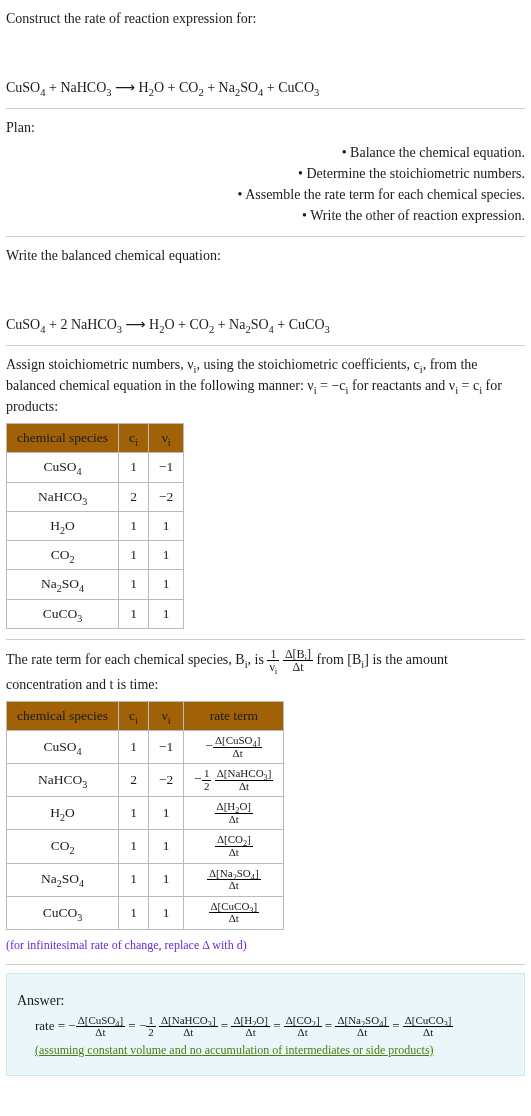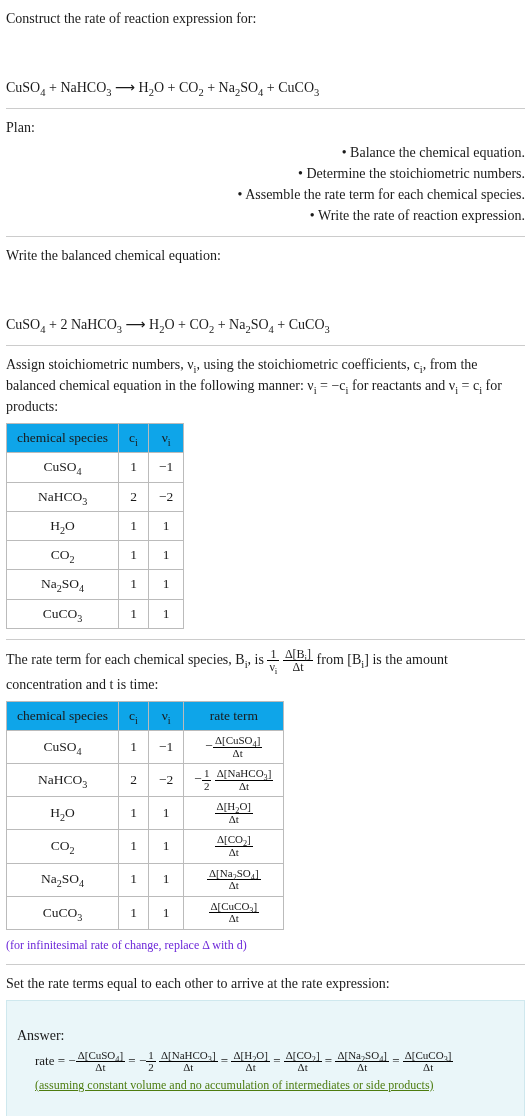--- a/index.html
+++ b/index.html
@@ -26,36 +26,36 @@
     border-collapse: collapse;
     margin: 6px 0;
     font-size: 13.5px;
   }
   table.data th, table.data td {
     border: 1px solid #bbb;
     padding: 4px 10px;
     text-align: center;
     font-weight: normal;
   }
-  table.data th { background: #0ea5e9; }
+  table.data th { background: #a16207; }
   .frac {
     display: inline-block;
     text-align: center;
     vertical-align: middle;
     font-size: 12px;
     line-height: 1.05;
   }
   .frac .num { display: block; border-bottom: 1px solid #000; padding: 0 2px; }
   .frac .den { display: block; padding: 0 2px; }
   .frac-sm { font-size: 11px; text-align: center; }
   .note { font-size: 12px; color: #6d28d9; margin-top: 2px; }
   .answer-box {
     background: #eaf6f9;
     border: 1px solid #cfe8ee;
-    padding: 24px 10px;
+    padding: 16px 10px;
     margin-top: 6px;
   }
   .answer-box .ans-label { font-size: 14px; margin-bottom: 4px; }
   .answer-box .ans-eq { font-size: 13px; padding-left: 18px; white-space: nowrap; overflow-x: auto; }
   .answer-box .ans-note { font-size: 12px; color: #4d7c0f; padding-left: 18px; margin-top: 2px; text-decoration: underline; }
   .inline-mid { vertical-align: middle; }
   .ital { }
   .arrow { font-family: Arial, sans-serif; }
 </style>
 </head>
@@ -69,21 +69,21 @@
 </div>
 
 <hr class="sep">
 
 <div class="section">
   <div>Plan:</div>
   <div class="bullets">
     <div>• Balance the chemical equation.</div>
     <div>• Determine the stoichiometric numbers.</div>
     <div>• Assemble the rate term for each chemical species.</div>
-    <div>• Write the rate of reaction expression.</div>
+    <div>• Write the other of reaction expression.</div>
   </div>
 </div>
 
 <hr class="sep">
 
 <div class="section">
   <div>Write the balanced chemical equation:</div>
   <div class="eq">
     CuSO<sub>4</sub> + 2 NaHCO<sub>3</sub> <span class="arrow">⟶</span> H<sub>2</sub>O + CO<sub>2</sub> + Na<sub>2</sub>SO<sub>4</sub> + CuCO<sub>3</sub>
   </div>
@@ -191,21 +191,20 @@
       <td><span class="frac frac-sm"><span class="num">Δ[CuCO<sub>3</sub>]</span><span class="den">Δ<span class="ital">t</span></span></span></td>
     </tr>
   </tbody>
     </table>
   <div class="note">(for infinitesimal rate of change, replace Δ with d)</div>
 </div>
 
 <hr class="sep">
 
 <div class="section">
-  <div>Set the rate terms equal to each other to arrive at the rate expression:</div>
   <div class="answer-box">
     <div class="ans-label">Answer:</div>
     <div class="ans-eq">
       <span>rate = </span>
       −<span class="frac frac-sm"><span class="num">Δ[CuSO<sub>4</sub>]</span><span class="den">Δ<span class="ital">t</span></span></span>
       = −<span class="frac frac-sm"><span class="num">1</span><span class="den">2</span></span> <span class="frac frac-sm"><span class="num">Δ[NaHCO<sub>3</sub>]</span><span class="den">Δ<span class="ital">t</span></span></span>
       = <span class="frac frac-sm"><span class="num">Δ[H<sub>2</sub>O]</span><span class="den">Δ<span class="ital">t</span></span></span>
       = <span class="frac frac-sm"><span class="num">Δ[CO<sub>2</sub>]</span><span class="den">Δ<span class="ital">t</span></span></span>
       = <span class="frac frac-sm"><span class="num">Δ[Na<sub>2</sub>SO<sub>4</sub>]</span><span class="den">Δ<span class="ital">t</span></span></span>
       = <span class="frac frac-sm"><span class="num">Δ[CuCO<sub>3</sub>]</span><span class="den">Δ<span class="ital">t</span></span></span>

